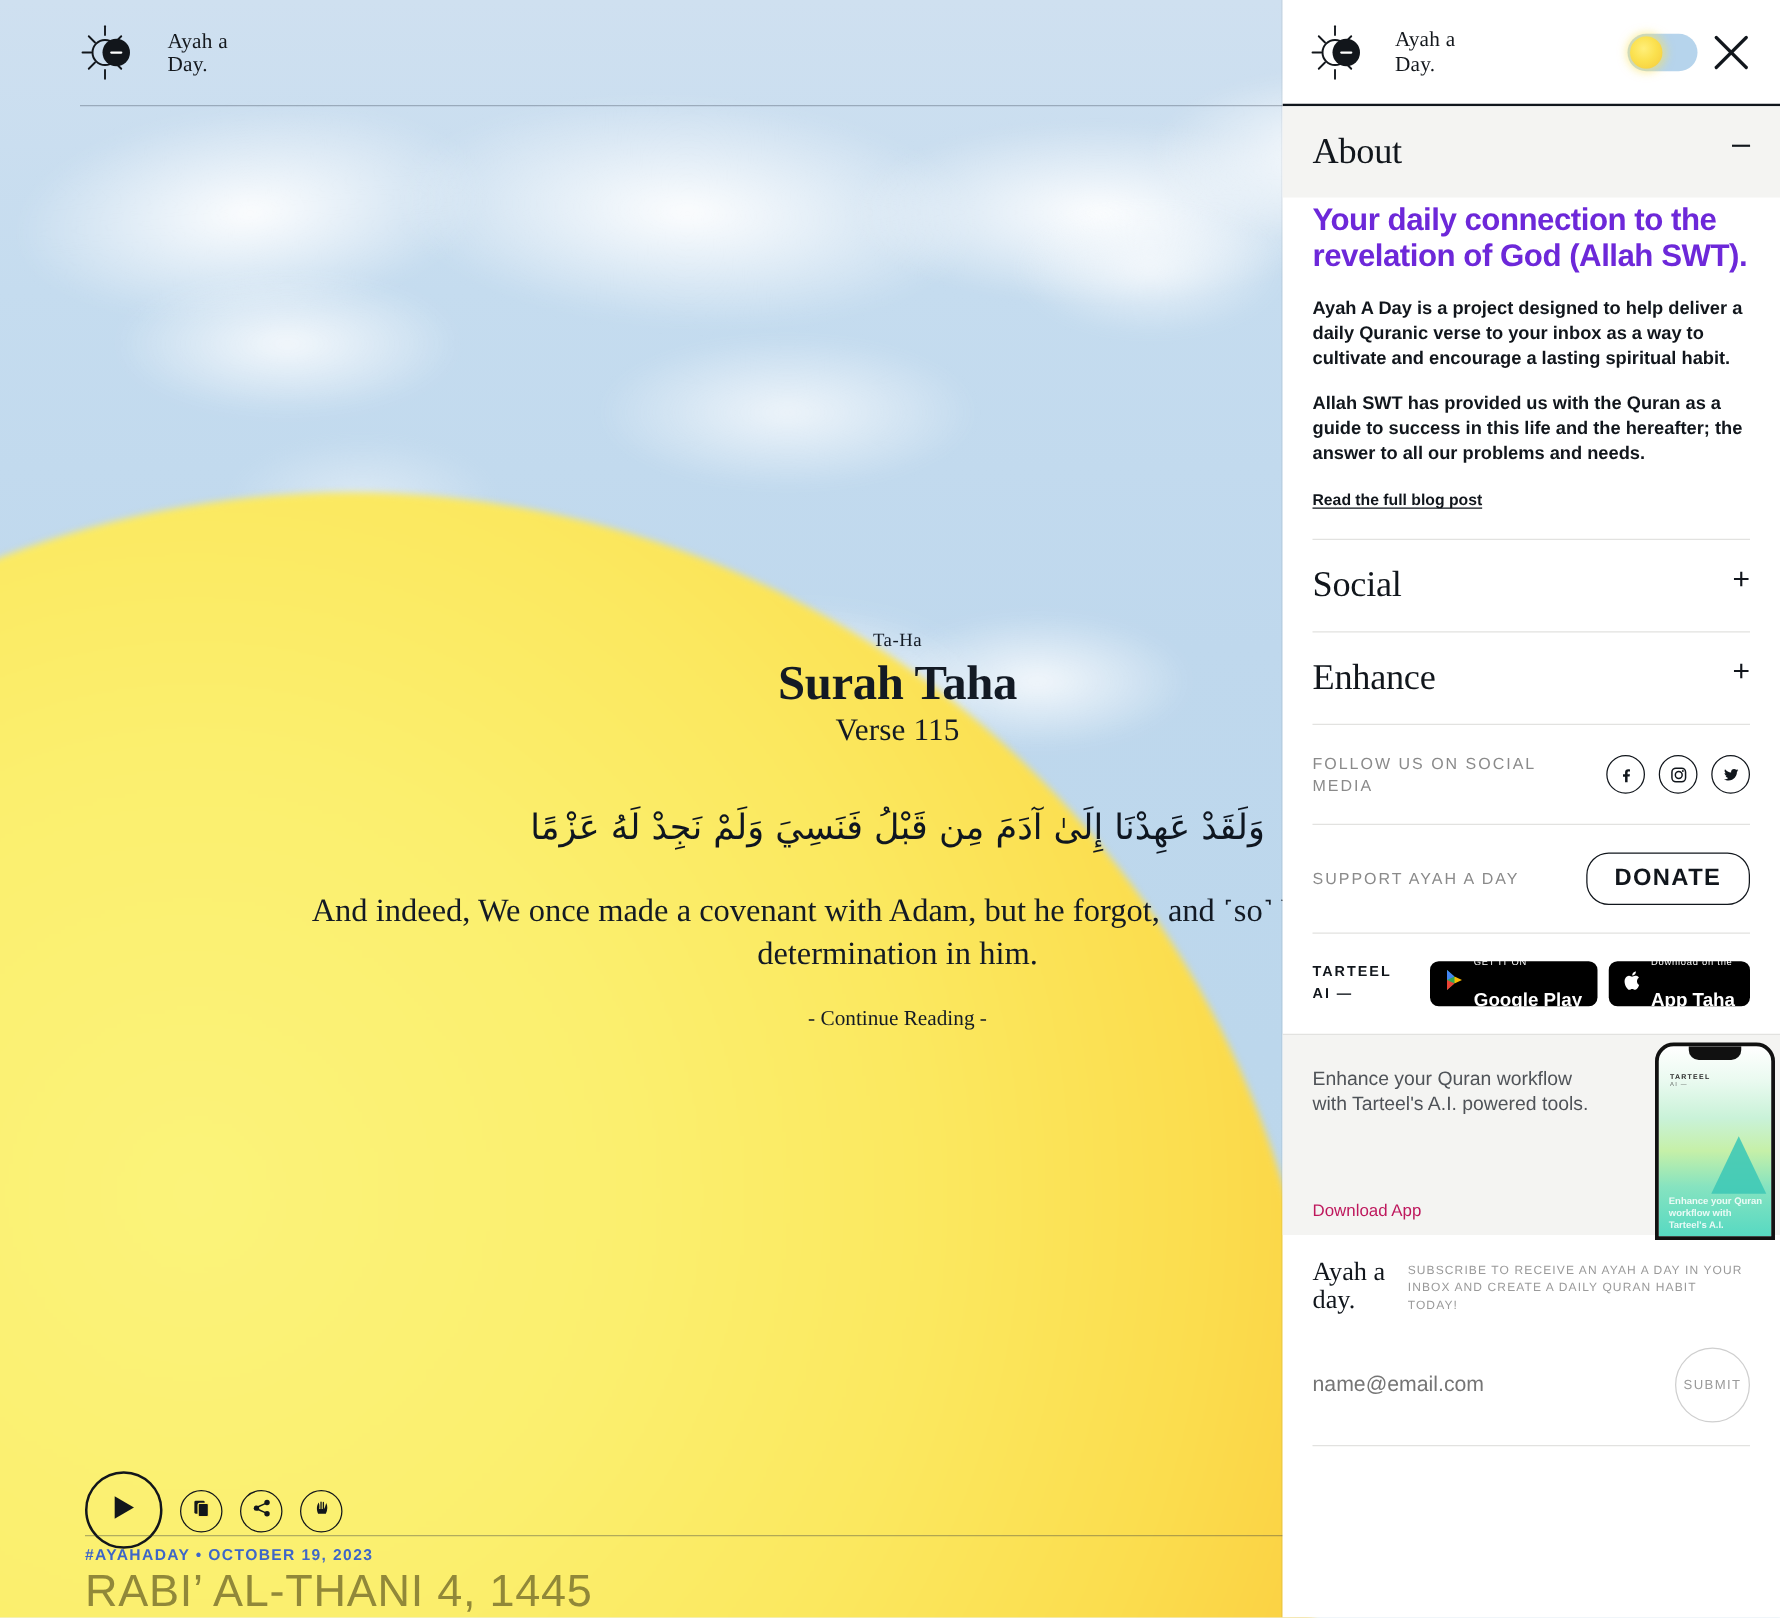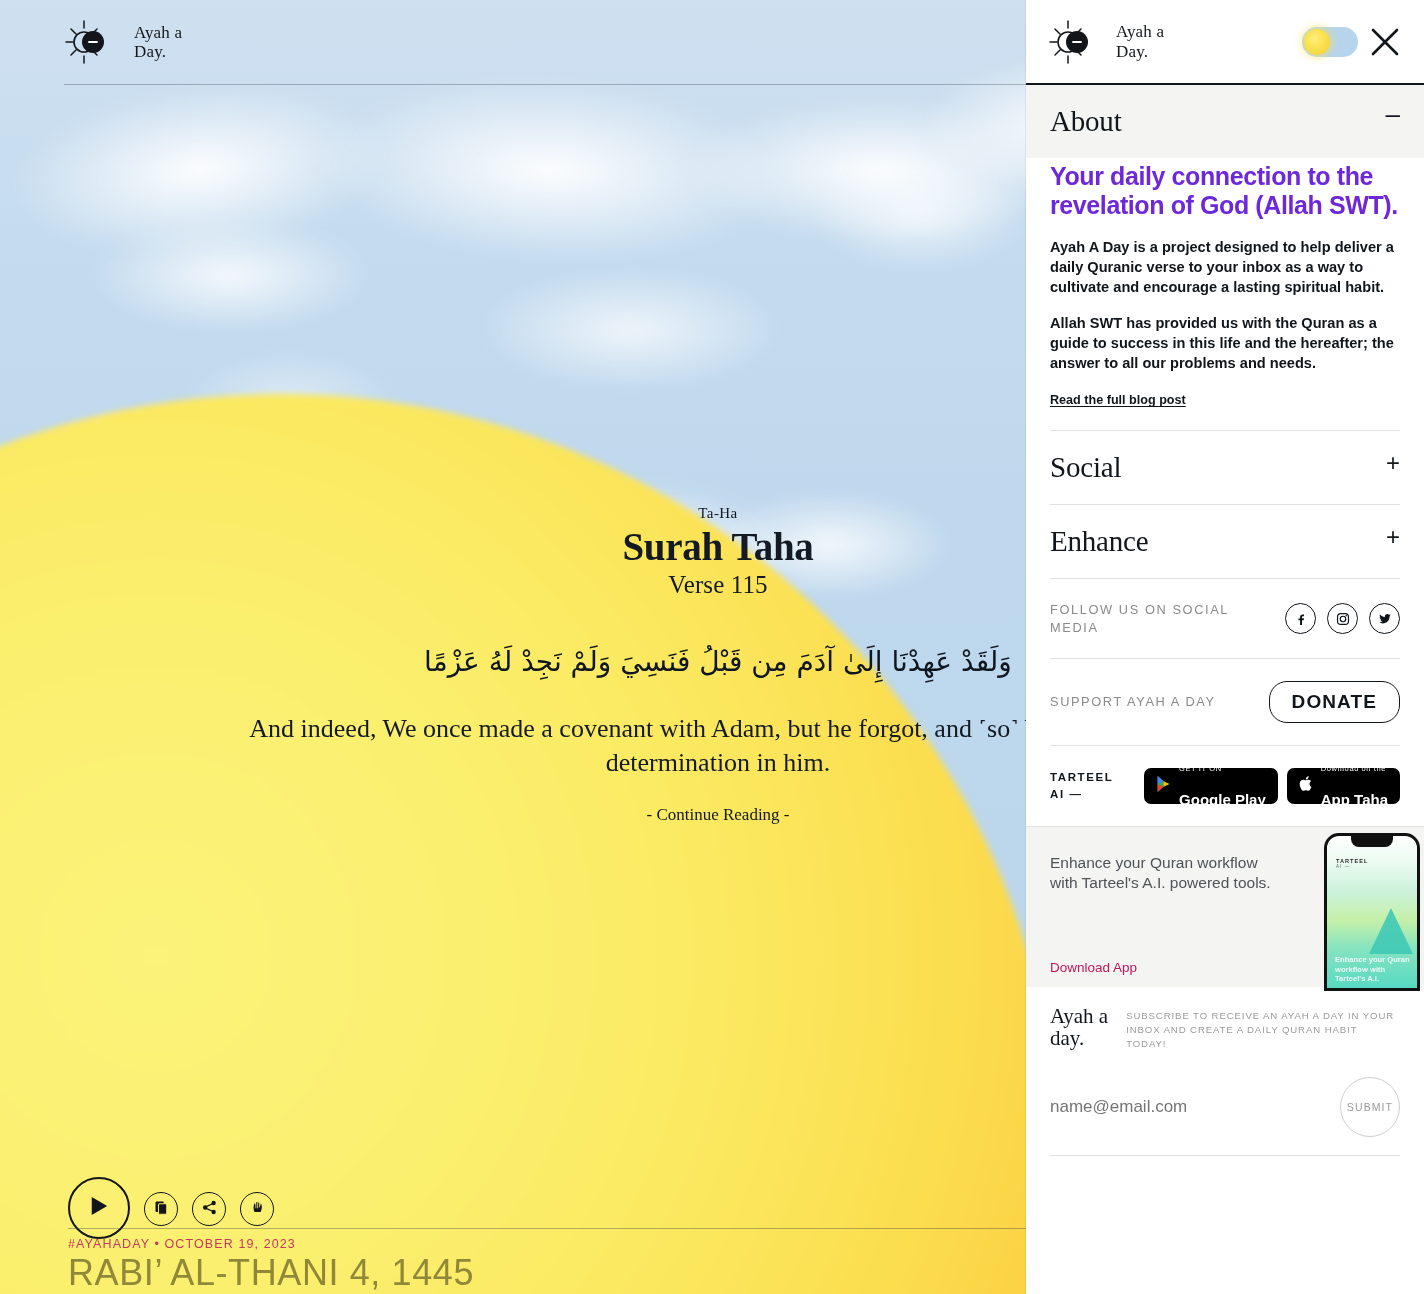--- a/index.html
+++ b/index.html
@@ -110,22 +110,22 @@
   }
   .btn-play { width: 62px; height: 62px; }
   .btn-small { width: 34px; height: 34px; border-width: 1.6px; margin-top: 2px; }
 
   .datebar {
     position: absolute; left: 68px; bottom: 0; width: 962px;
     border-top: 1px solid rgba(40,50,65,.35);
     padding-top: 8px;
   }
   .date-meta {
-    font-size: 12.5px; font-weight: 400; letter-spacing: 1.1px;
-    color: #be185d; opacity: .85;
+    font-size: 12.5px; font-weight: 700; letter-spacing: 1.1px;
+    color: #1d4ed8; opacity: .85;
   }
   .date-main {
     font-size: 36px; font-weight: 400; letter-spacing: .6px;
     color: #857d33; opacity: .9; margin-top: 1px;
   }
 
   
   .panel {
     position: absolute; right: 0; top: 0; width: 398px; height: 1294px;
     background: #ffffff; overflow: hidden;

